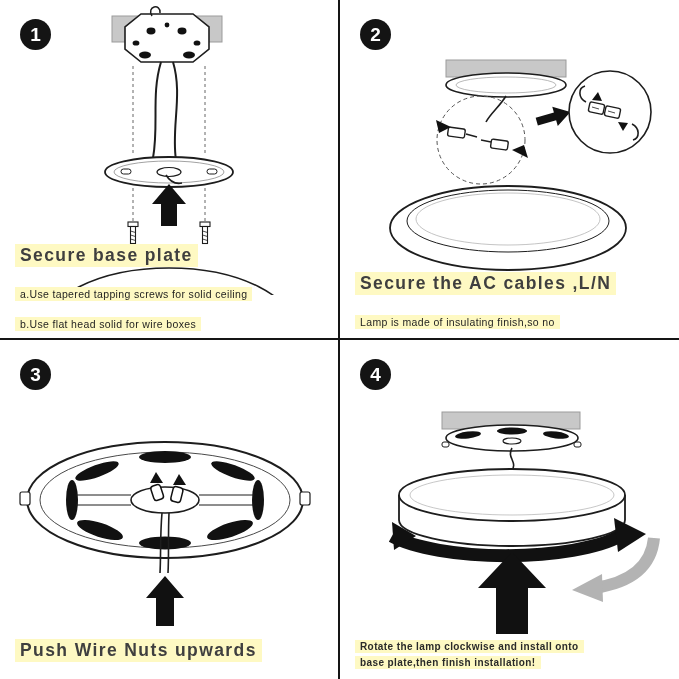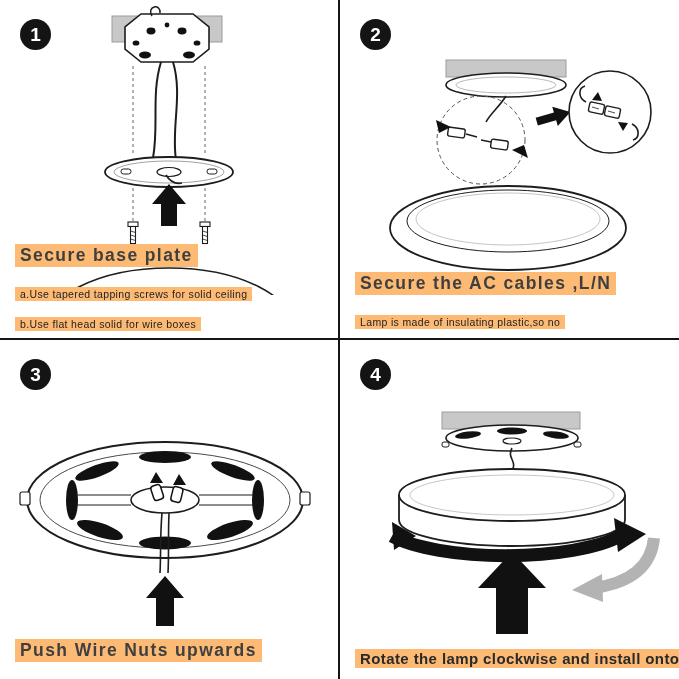--- a/index.html
+++ b/index.html
@@ -29,33 +29,33 @@
     z-index:3;
   }
   .art { position:absolute; top:0; left:0; z-index:1; }
 
   .caption { position:absolute; left:15px; right:8px; z-index:2; }
   .p1 .caption { bottom:7px; }
   .p2 .caption { bottom:9px; }
   .p3 .caption { bottom:13px; }
   .p4 .caption { bottom:9px; }
 
-  .hl { background:#fdba74; padding:1px 5px; box-decoration-break:clone; }
+  .hl { background:#fef9c3; padding:1px 5px; box-decoration-break:clone; }
 
   .cap-title {
     display:inline-block;
     font-size:17.5px; font-weight:bold; letter-spacing:1.4px;
     color:#3f3f3f; margin-bottom:4px; white-space:nowrap;
   }
   .cap-sub {
     font-size:10.5px; letter-spacing:0.35px; color:#1e1e1e;
     line-height:1.35; margin-top:16px; white-space:nowrap;
   }
   .cap-bold-sm {
-    font-size:15px; font-weight:bold; letter-spacing:0.4px;
+    font-size:10px; font-weight:bold; letter-spacing:0.4px;
     color:#2a2a2a; line-height:1.55; white-space:nowrap;
   }
 </style>
 </head>
 <body>
 
 <div class="sheet">
 
   <div class="panel p1 b-r b-b">
     <div class="badge">1</div>
@@ -167,21 +167,21 @@
 
       <g>
         <ellipse cx="168" cy="228" rx="118" ry="42" fill="#ffffff" stroke="#1d1d1d" stroke-width="1.8"></ellipse>
         <ellipse cx="168" cy="221" rx="101" ry="31" fill="none" stroke="#1d1d1d" stroke-width="1"></ellipse>
         <ellipse cx="168" cy="219" rx="92" ry="26" fill="none" stroke="#b5b5b5" stroke-width="0.8"></ellipse>
       </g>
     </svg>
 
     <div class="caption">
       <span class="cap-title hl">Secure the AC cables ,L/N</span>
-      <div class="cap-sub"><span class="hl">Lamp is made of insulating plastic,so no</span></div>
+      <div class="cap-sub"><span class="hl">Lamp is made of insulating finish,so no</span></div>
     </div>
   </div>
 
   <div class="panel p3 b-r">
     <div class="badge">3</div>
 
     <svg class="art" width="338" height="295" viewBox="0 0 338 295">
 
       <g>
         <ellipse cx="165" cy="160" rx="138" ry="58" fill="#ffffff" stroke="#1d1d1d" stroke-width="2"></ellipse>
@@ -260,16 +260,17 @@
         <path d="M52,196 A128,36 0 0 0 280,196" fill="none" stroke="#111" stroke-width="13"></path>
         <polygon points="274,178 306,194 278,212" fill="#111"></polygon>
         <polygon points="52,182 76,196 54,210" fill="#111"></polygon>
       </g>
 
       <polygon points="172,212 138,248 156,248 156,294 188,294 188,248 206,248" fill="#111"></polygon>
     </svg>
 
     <div class="caption">
       <div class="cap-bold-sm"><span class="hl">Rotate the lamp clockwise and install onto</span></div>
+      <div class="cap-bold-sm"><span class="hl">base plate,then finish installation!</span></div>
     </div>
   </div>
 
 </div>
 
 </body></html>

